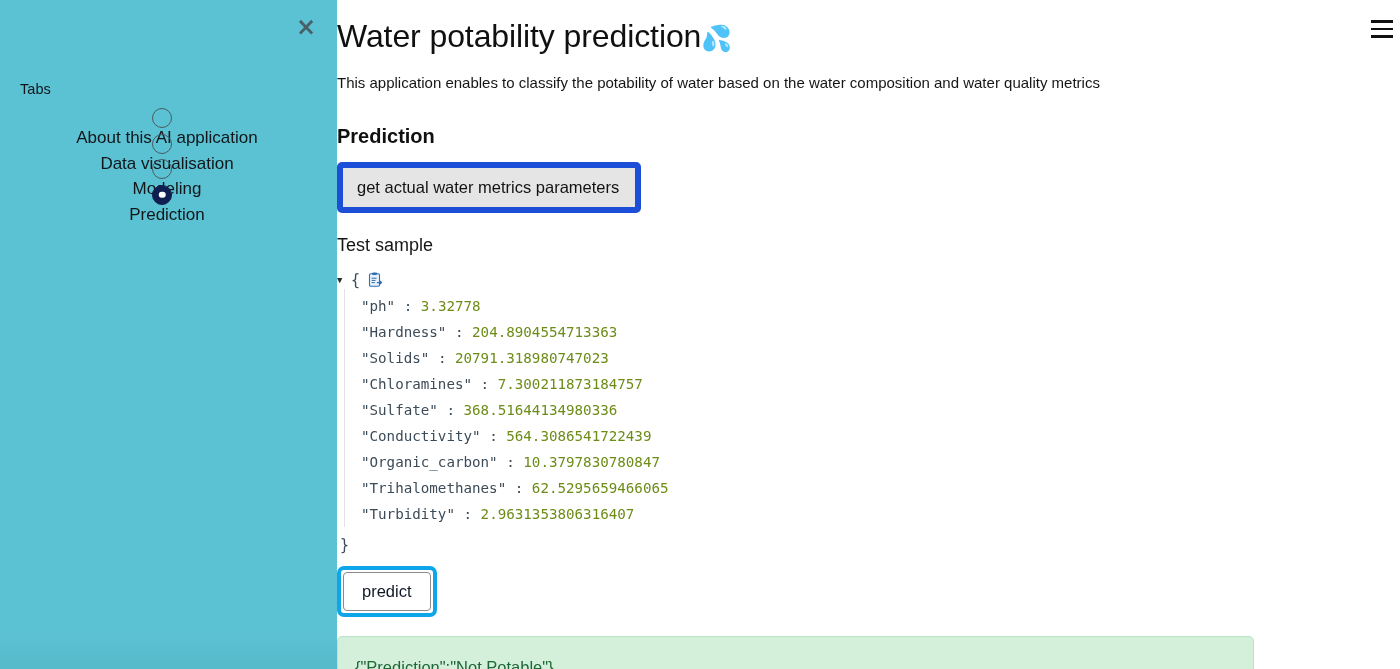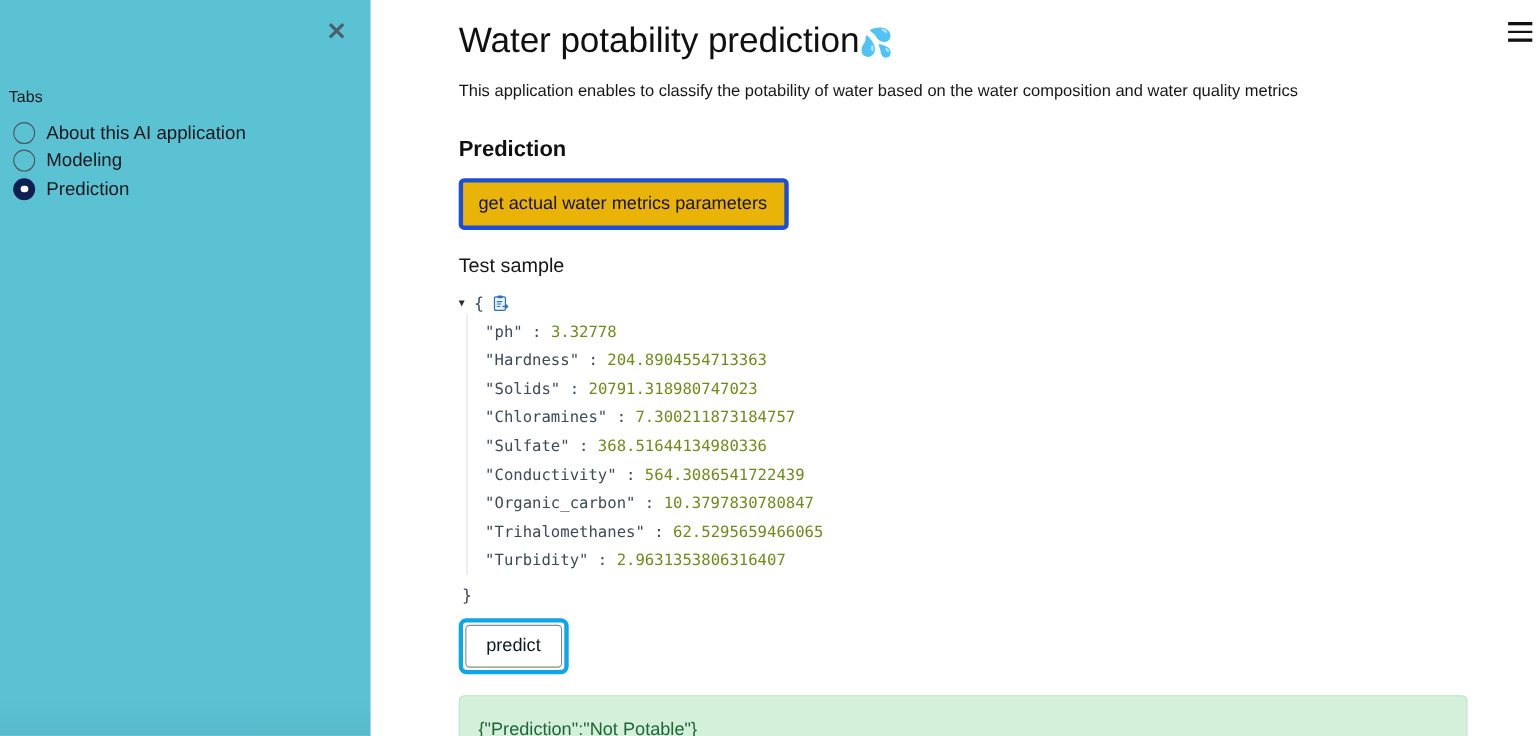--- a/index.html
+++ b/index.html
@@ -28,28 +28,29 @@
     position: absolute; top: 14px; right: 18px;
     width: 26px; height: 26px;
     color: #4a6068;
     font-size: 24px; line-height: 26px; text-align: center;
     font-family: "DejaVu Sans", sans-serif;
     font-weight: bold;
     cursor: pointer;
     user-select: none;
   }
   #tabs-label {
-    position: absolute; top: 81px; left: 8px;
+    position: absolute; top: 81px; left: 20px;
     font-size: 14.5px; color: #121619; letter-spacing: 0.05px;
   }
   #tab-list { position: absolute; top: 108px; left: 12px; width: 300px; }
   .tab-item {
     display: flex; align-items: center;
     height: 25.5px;
     cursor: pointer;
+    flex-direction: column;
   }
   .radio {
     width: 20px; height: 20px; border-radius: 50%;
     border: 1.6px solid #4a5a60;
     background: transparent;
     flex: 0 0 20px;
     position: relative;
   }
   .tab-item.selected .radio {
     background: #101f52;
@@ -66,21 +67,20 @@
     font-size: 17px; color: #121619;
     white-space: nowrap;
     line-height: 20px;
   }
 
   
   #main {
     flex: 1 1 auto; height: 669px;
     position: relative;
     background: #ffffff;
-    padding-left: 80px;
     overflow: hidden;
   }
   #hamburger-icon {
     position: absolute; top: 20px; right: 7px;
     width: 22px; height: 18px;
     cursor: pointer;
     display: flex; flex-direction: column; justify-content: space-between;
   }
   #hamburger-icon span {
     display: block; height: 2.6px; width: 22px; background: #111111; border-radius: 0;
@@ -99,22 +99,22 @@
     white-space: nowrap;
   }
   #section-title {
     margin-top: 29px;
     font-size: 20px; font-weight: bold; color: #101010;
     line-height: 26px;
   }
   #get-params-button {
     margin-top: 13px;
     display: inline-block;
-    background: #eab308;
-    border: 4px solid #1d4ed8;
+    background: #e5e5e5;
+    border: 6px solid #1d4ed8;
     border-radius: 5px;
     padding: 9px 16px 10px 14px;
     font-size: 16.5px; color: #131313;
     font-family: "Liberation Sans", sans-serif;
     cursor: pointer;
     line-height: 20px;
   }
   #test-sample-label {
     margin-top: 22px;
     font-size: 18px; color: #161616; line-height: 20px;
@@ -195,20 +195,24 @@
 
     <div id="tabs-label">Tabs</div>
 
     <div id="tab-list">
 
       <div class="tab-item">
         <span class="radio"></span>
         <span class="tab-label">About this AI application</span>
       </div>
 
+      <div class="tab-item">
+        <span class="radio"></span>
+        <span class="tab-label">Data visualisation</span>
+      </div>
 
 
       <div class="tab-item">
         <span class="radio"></span>
         <span class="tab-label">Modeling</span>
       </div>
 
       <div class="tab-item selected">
         <span class="radio"></span>
         <span class="tab-label">Prediction</span>

